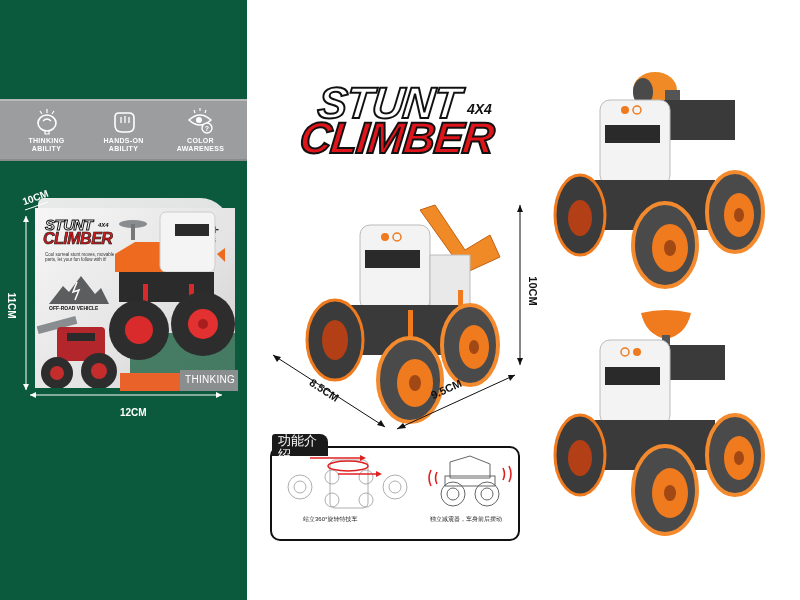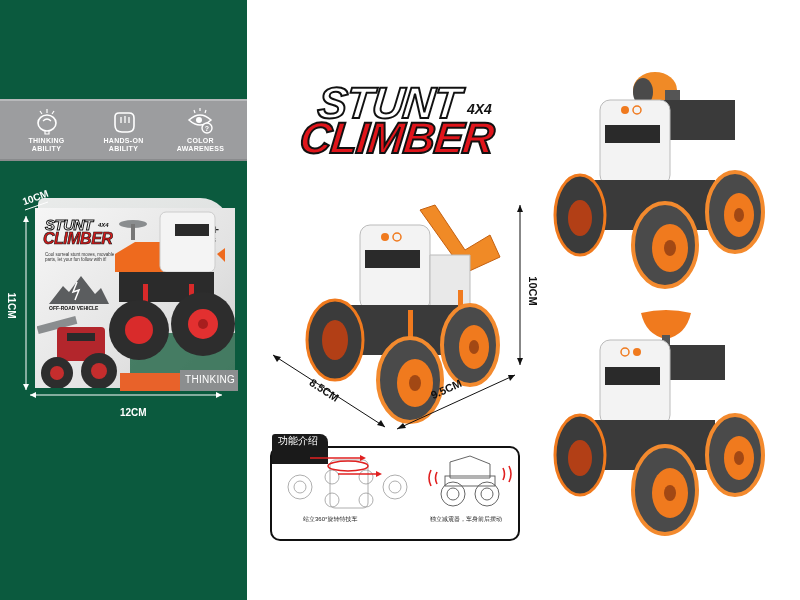--- a/index.html
+++ b/index.html
@@ -32,21 +32,21 @@
 
     .dim-label { position: absolute; color: #fff; font-size: 10px; font-weight: bold; }
 
     
     .brand-stunt { position: absolute; left: 318px; top: 78px; font-size: 44px; font-style: italic; font-weight: 900; color: #fff; -webkit-text-stroke: 2px #111; letter-spacing: -1px; transform: skewX(-6deg); }
     .brand-climber { position: absolute; left: 300px; top: 113px; font-size: 44px; font-style: italic; font-weight: 900; color: #e0151b; -webkit-text-stroke: 2px #111; letter-spacing: -1px; transform: skewX(-6deg); }
     .brand-4x4 { position: absolute; left: 467px; top: 101px; font-size: 14px; font-style: italic; font-weight: 900; color: #111; }
 
     .dim-dark { position: absolute; color: #111; font-size: 11px; font-weight: bold; }
     .func-box { position: absolute; left: 270px; top: 446px; width: 250px; height: 95px; border: 2px solid #111; border-radius: 10px; background: #fff; }
-    .func-tab { position: absolute; left: 272px; top: 434px; width: 56px; height: 30px; background: #1a1a1a; border-radius: 3px 8px 0 0; color: #fff; font-size: 10px; padding-left: 6px; line-height: 14px; }
+    .func-tab { position: absolute; left: 272px; top: 434px; width: 56px; height: 22px; background: #1a1a1a; border-radius: 3px 8px 0 0; color: #fff; font-size: 13px; padding-left: 6px; line-height: 14px; }
     .func-cap { position: absolute; font-size: 6px; color: #222; }
 
     svg.abs { position: absolute; }
   </style>
 </head>
 <body>
 
 <div class="left-panel"></div>
 
 <div class="features-bar">

